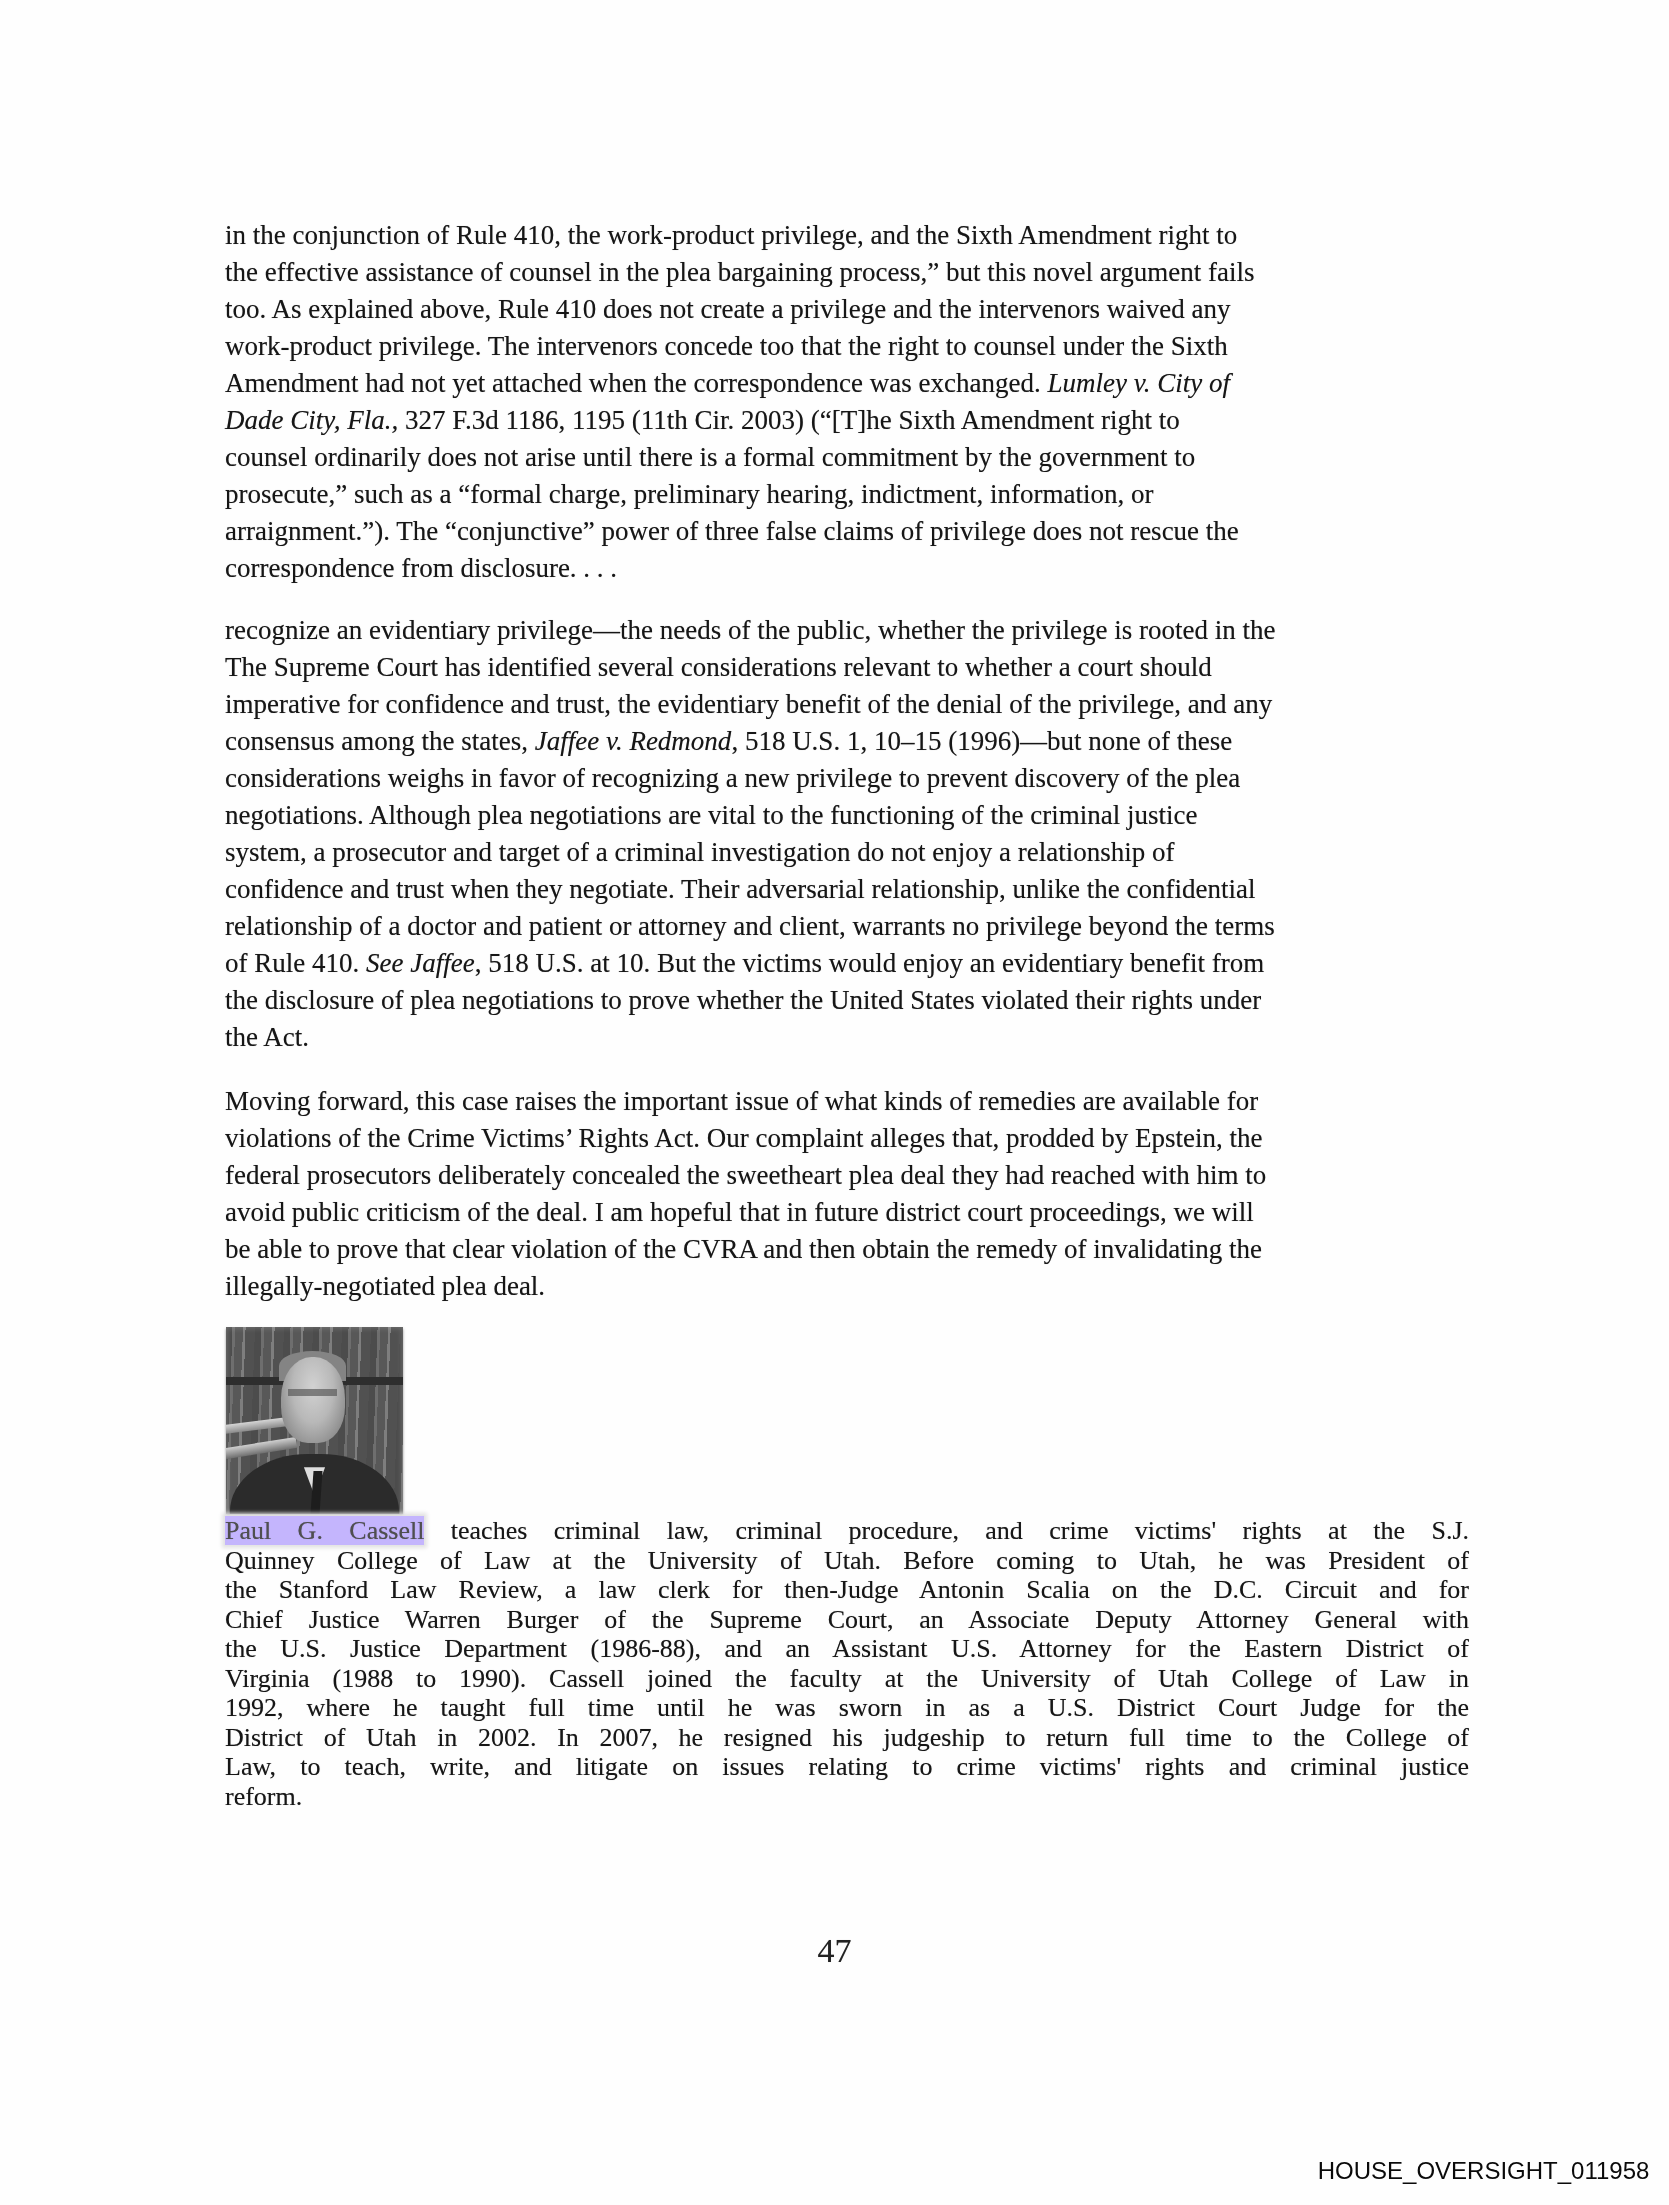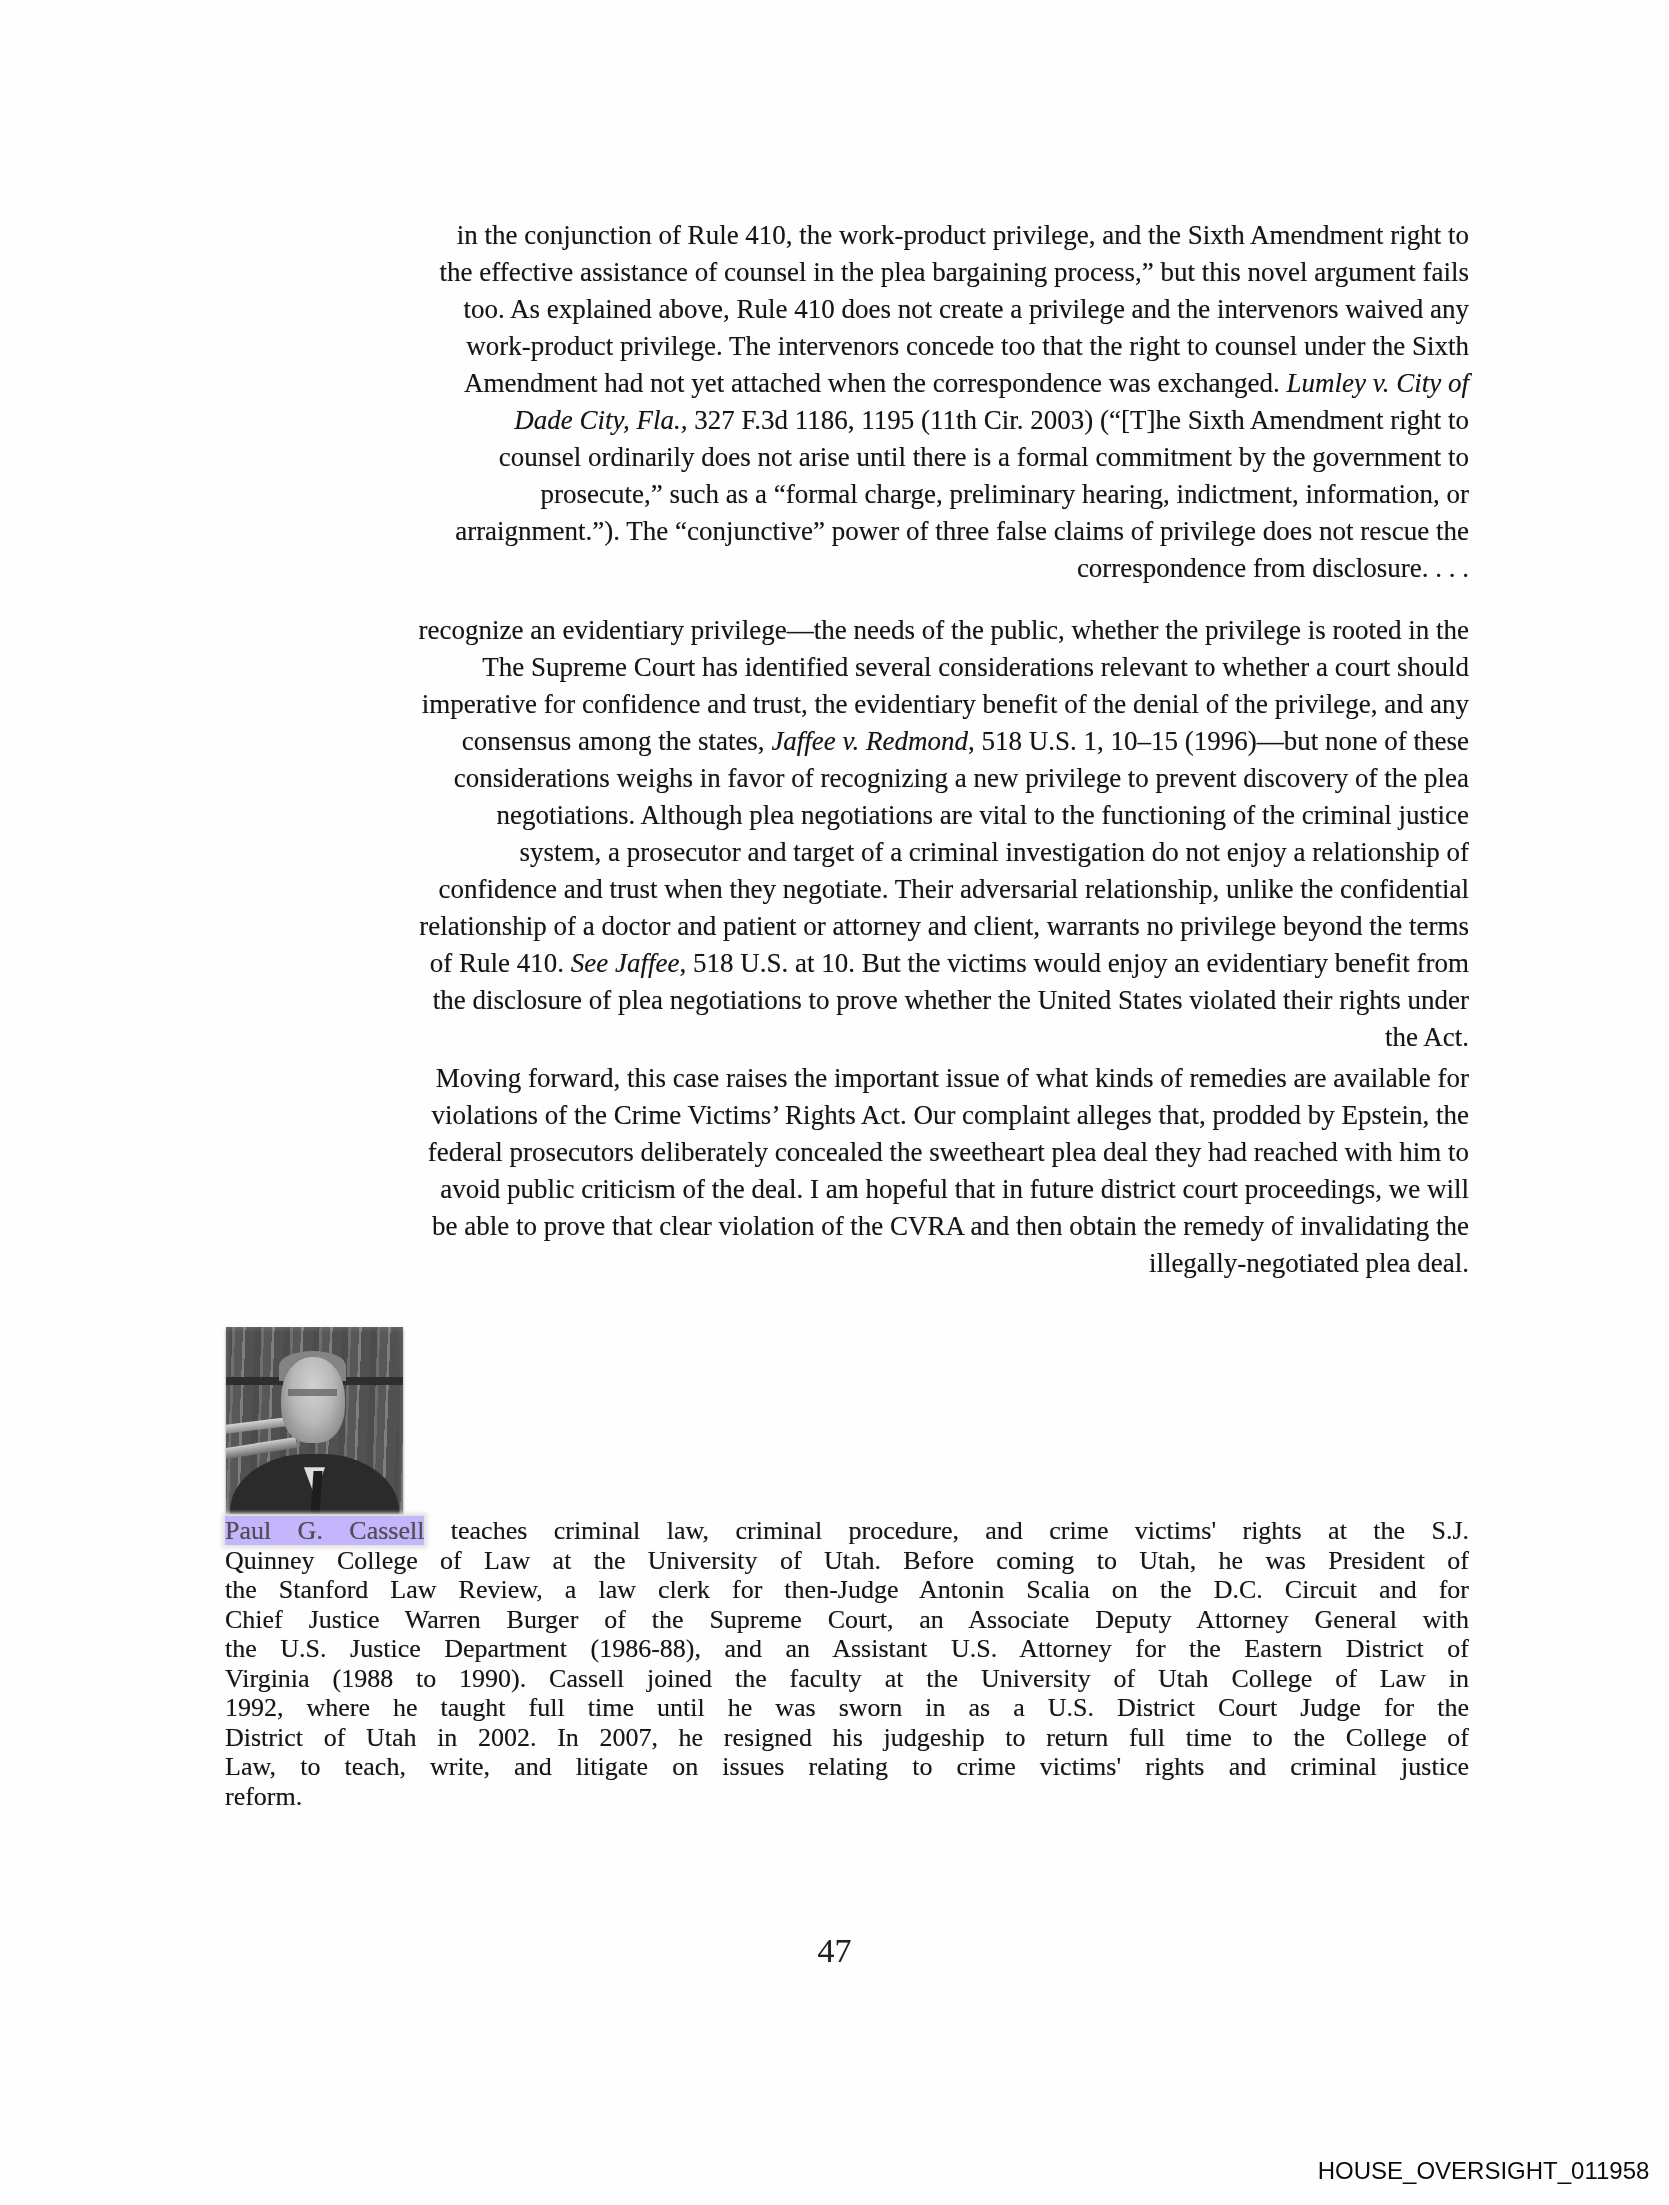--- a/index.html
+++ b/index.html
@@ -9,21 +9,21 @@
     background:#ffffff;
     font-family:"Liberation Serif","DejaVu Serif",serif;
     color:#161616;
   }
   .page{position:absolute;inset:0;background:#fefefe;}
   .para{
     position:absolute;left:225px;width:1244px;
     font-size:27px;line-height:37px;
     text-shadow:0 0 0.7px rgba(20,20,20,.45);
   }
-  .para .line{white-space:nowrap;text-align:right;}
+  .para .line{white-space:nowrap;}
   .para--bio{font-size:26px;line-height:29.5px;}
   .para--bio .line{white-space:normal;text-align:justify;text-align-last:justify;}
   .para--bio .line:last-child{text-align:left;text-align-last:left;}
   .it{font-style:italic;}
   .hl{background:#c4b5fd;color:#4f4f4f;box-shadow:0 0 3.9px 2.6px #e2e2e2;}
   
   .photo{
     position:absolute;left:226px;top:1327px;width:177px;height:187px;
     background:repeating-linear-gradient(92deg,#4c4c4c 0 6.5px,#6e6e6e 6.5px 9.2px,#585858 9.2px 17px,#7e7e7e 17px 19.6px,#515151 19.6px 29px);
     overflow:hidden;filter:blur(0.5px) grayscale(1);
@@ -78,21 +78,21 @@
       <div class="line">considerations weighs in favor of recognizing a new privilege to prevent discovery of the plea</div>
       <div class="line">negotiations. Although plea negotiations are vital to the functioning of the criminal justice</div>
       <div class="line">system, a prosecutor and target of a criminal investigation do not enjoy a relationship of</div>
       <div class="line">confidence and trust when they negotiate. Their adversarial relationship, unlike the confidential</div>
       <div class="line">relationship of a doctor and patient or attorney and client, warrants no privilege beyond the terms</div>
       <div class="line">of Rule 410. <span class="it">See Jaffee</span>, 518 U.S. at 10. But the victims would enjoy an evidentiary benefit from</div>
       <div class="line">the disclosure of plea negotiations to prove whether the United States violated their rights under</div>
       <div class="line">the Act.</div>
     </div>
 
-  <div class="para" style="top:1060px;">
+  <div class="para" style="top:1083px;">
       <div class="line">Moving forward, this case raises the important issue of what kinds of remedies are available for</div>
       <div class="line">violations of the Crime Victims’ Rights Act.  Our complaint alleges that, prodded by Epstein, the</div>
       <div class="line">federal prosecutors deliberately concealed the sweetheart plea deal they had reached with him to</div>
       <div class="line">avoid public criticism of the deal.  I am hopeful that in future district court proceedings, we will</div>
       <div class="line">be able to prove that clear violation of the CVRA and then obtain the remedy of invalidating the</div>
       <div class="line">illegally-negotiated plea deal.</div>
     </div>
 
   <div class="photo">
     <div class="ph-shelfline"></div>

